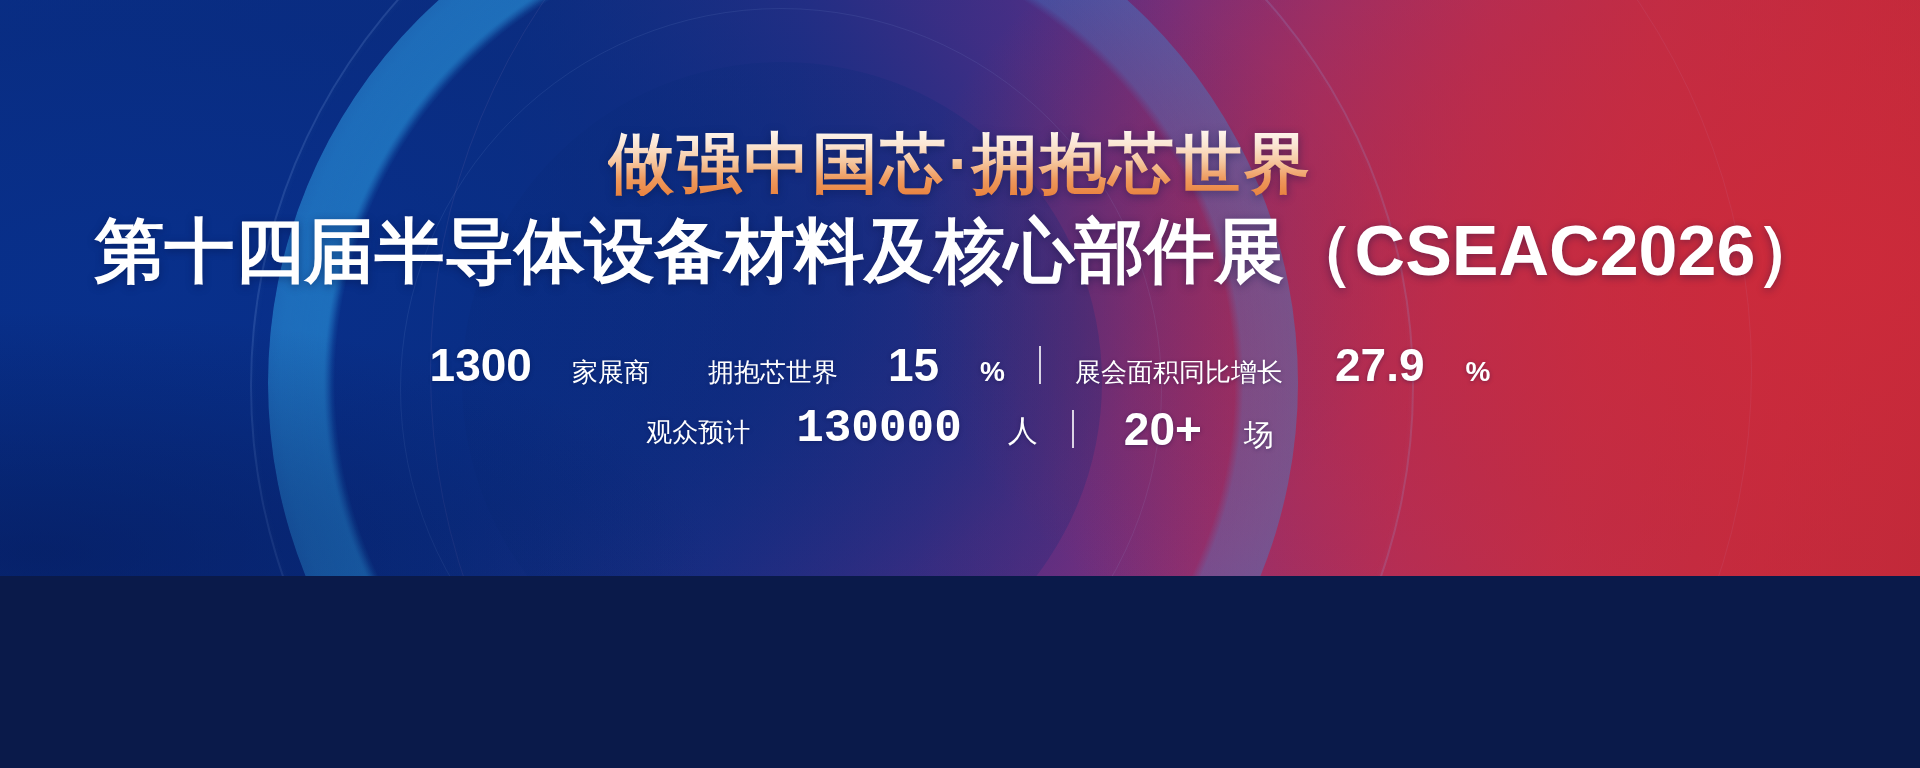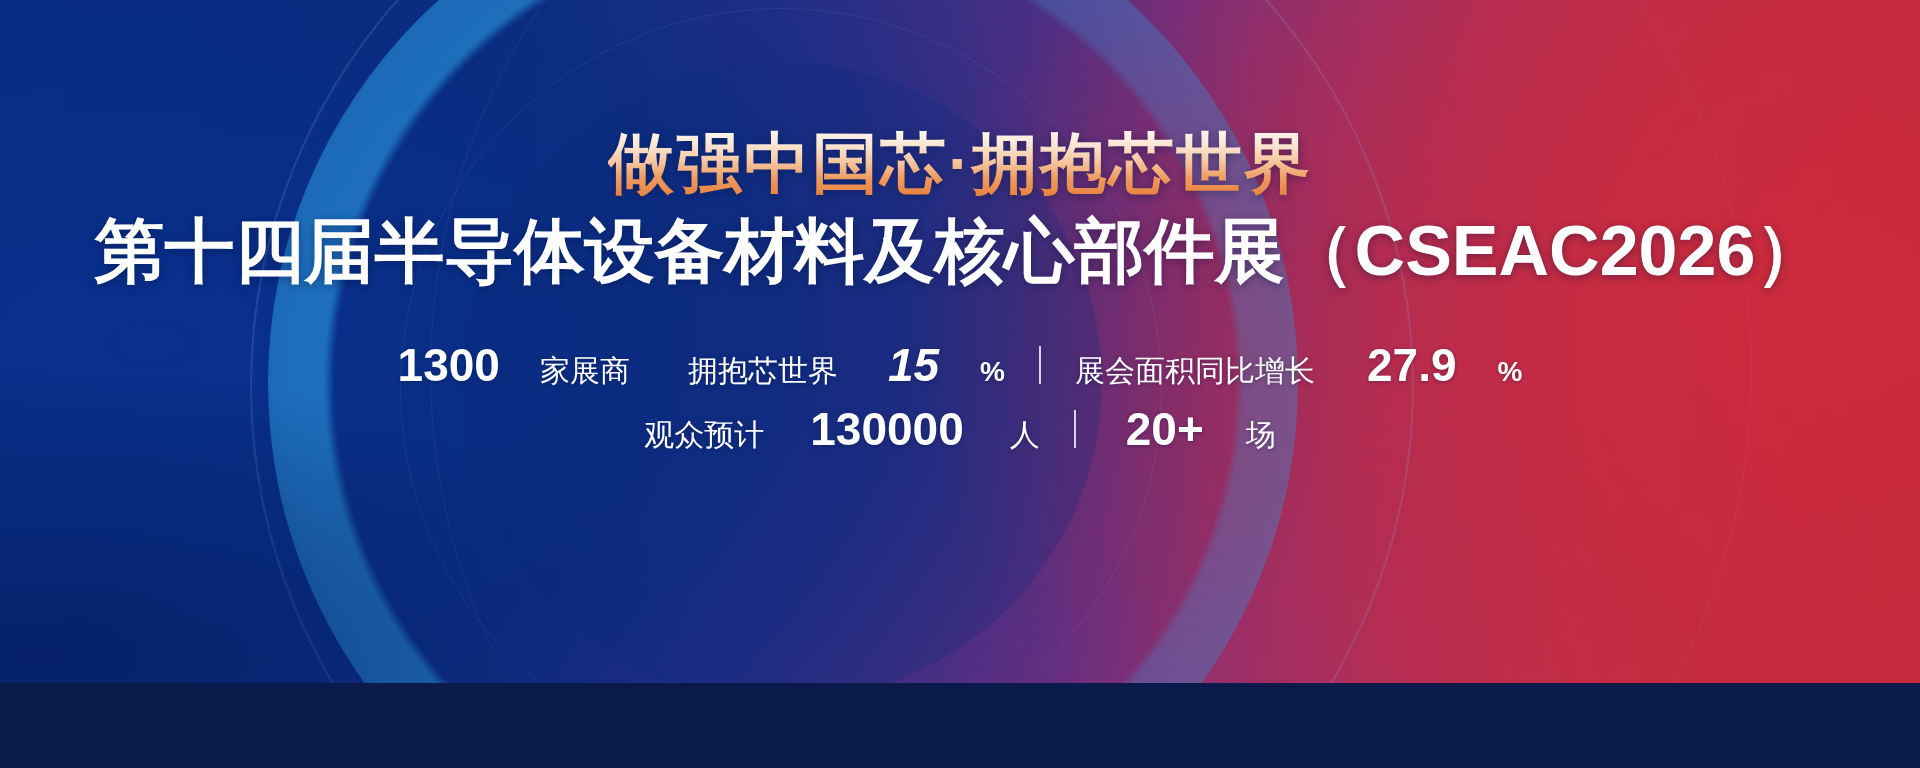--- a/index.html
+++ b/index.html
@@ -7,21 +7,21 @@
     padding: 0;
     background: #0a1a4a;
   }
   body {
     font-family: "Liberation Sans", "DejaVu Sans", sans-serif;
   }
 
   .banner {
     position: relative;
     width: 1920px;
-    height: 683px;
+    height: 576px;
     overflow: hidden;
     background: #0c4a6e;
   }
 
   
   .bg-base {
     position: absolute;
     inset: 0;
     background: linear-gradient(100deg,
         #0a2f86 0%,
@@ -210,35 +210,35 @@
     font-size: 46px;
     font-weight: 700;
     letter-spacing: 0px;
   }
   .unit {
     font-size: 30px;
     font-weight: 400;
     margin-left: 2px;
   }
   .lbl {
-    font-size: 30px;
+    font-size: 26px;
     font-weight: 400;
     text-align: center;
   }
   .lbl-sp { margin-left: 18px; }
   .pct {
     font-size: 28px;
     font-weight: 700;
     margin-left: 1px;
   }
 
   
   .r1-c1 .num { margin-right: 0px; }
   .r1-c2 .num { margin-left: 12px; }
-  .r2-c1 .num { margin: 0 4px 0 6px; }
+  .r2-c1 .num { margin: 0 4px 0 6px; font-family: Liberation Mono, monospace; }
   .r2-c2 .num { margin-left: 16px; text-align: right; }
 </style>
 </head>
 <body>
 
 <div class="banner">
 
   <div class="bg-base"></div>
   <div class="bg-base2"></div>
   <div class="bg-base3"></div>
@@ -258,21 +258,21 @@
     <div class="maintitle">第十四届半导体设备材料及核心部件展（CSEAC2026）</div>
 
     <div class="stats">
 
       <div class="stat-row">
 
         <div class="stat-cell r1-c1">
           <span class="num">1300</span>
           <span class="lbl">家展商</span>
           <span class="lbl lbl-sp">拥抱芯世界</span>
-          <span class="num" style="margin-left:10px;font-style:italic;">15</span>
+          <span class="num" style="margin-left:10px;">15</span>
           <span class="pct">%</span>
         </div>
 
         <div class="divider"></div>
 
         <div class="stat-cell r1-c2">
           <span class="lbl">展会面积同比增长</span>
           <span class="num">27.9</span>
           <span class="pct">%</span>
         </div>

